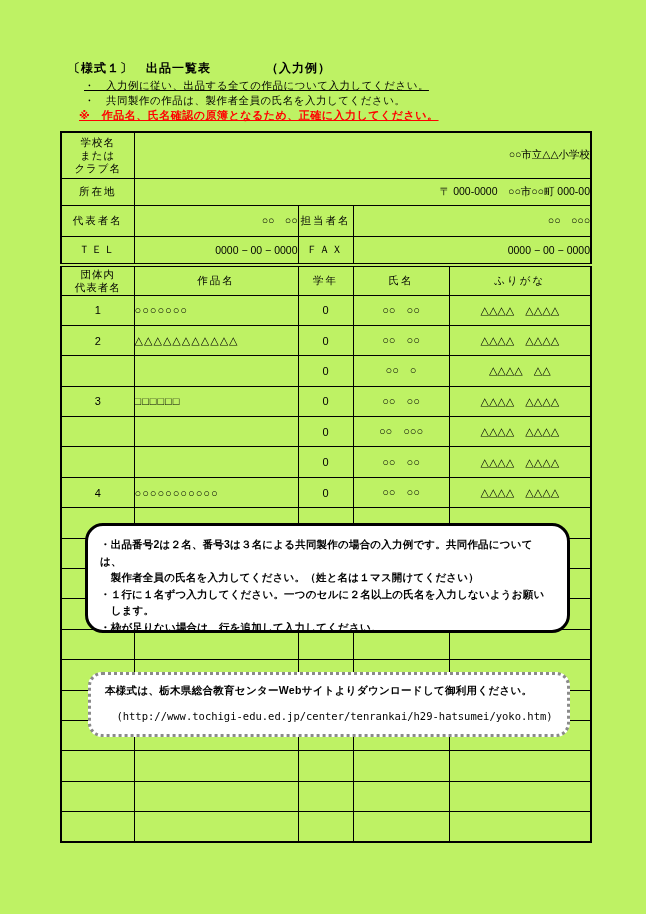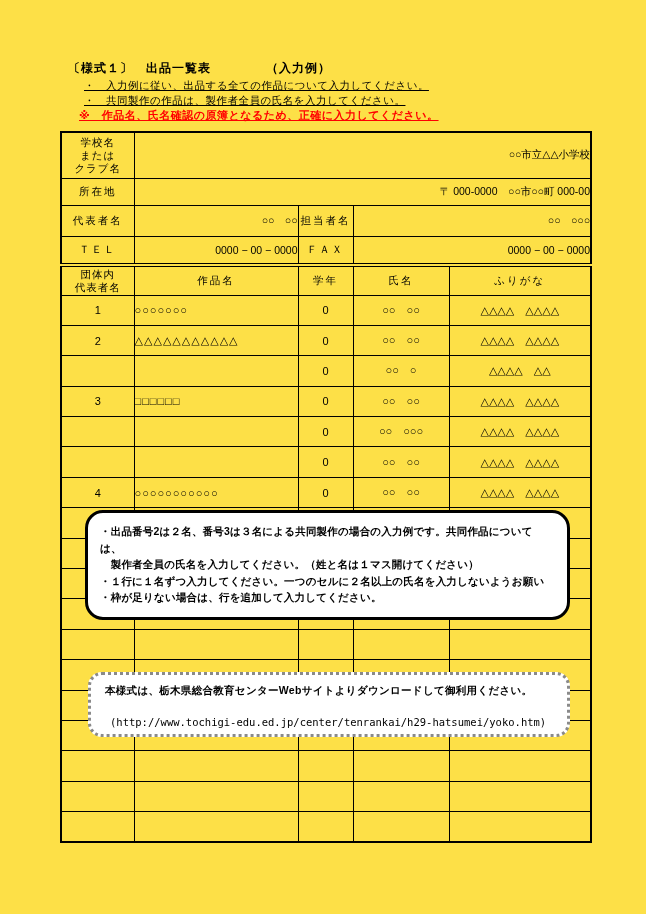--- a/index.html
+++ b/index.html
@@ -1,29 +1,29 @@
 <!DOCTYPE html>
 <html><head>
 <meta charset="utf-8">
 <style>
   html,body{margin:0;padding:0;background:#fff;}
   .page{
     position:relative;
     width:646px;height:914px;
-    background:#fde047;
+    background:#bef264;
     font-family:"Liberation Sans","DejaVu Sans",sans-serif;
     color:#000;
     overflow:hidden;
   }
   
   .title-left{position:absolute;left:68px;top:60px;font-size:12px;font-weight:bold;letter-spacing:1px;}
   .title-right{position:absolute;left:266px;top:60px;font-size:12px;font-weight:bold;letter-spacing:1px;}
   .bullet{position:absolute;left:84px;font-size:10.5px;letter-spacing:0.5px;}
   .b1{top:79px;text-decoration:underline;}
-  .b2{top:94px;text-decoration:underline;}
+  .b2{top:94px;}
   .warning{
     position:absolute;left:79px;top:108px;
     font-size:11px;font-weight:bold;letter-spacing:0.5px;
     text-decoration:underline;
   }
   
   table.form-table{
     position:absolute;left:60px;top:131px;
     width:530px;
     border-collapse:collapse;
@@ -50,21 +50,21 @@
   td.left{text-align:right;padding-left:9px;}
   td.val{font-size:11px;}
   tbody.entry td{font-size:11px;}
   .c-no{text-align:center;}
   .c-title{text-align:left;padding-left:9px;letter-spacing:1px;}
   .c-grade{text-align:center;}
   .c-name{text-align:center;}
   .c-kana{text-align:center;}
   
   .callout{
-    position:absolute;left:85px;top:510px;
+    position:absolute;left:85px;top:523px;
     width:485px;height:110px;
     box-sizing:border-box;
     background:#fff;
     border:3px solid #000;
     border-radius:18px;
     padding:10px 22px 0 12px;
     font-size:10.5px;font-weight:bold;
     line-height:16.5px;
     letter-spacing:0.2px;
   }
@@ -73,22 +73,23 @@
     position:absolute;left:88px;top:672px;
     width:482px;height:65px;
     box-sizing:border-box;
     background:#fff;
     border:3px dotted #8a8a8a;
     border-radius:14px;
     padding:9px 8px 0 14px;
   }
   .dashed-note .line1{font-size:10.5px;font-weight:bold;letter-spacing:0.3px;}
   .dashed-note .line2{
-    font-size:10.5px;margin-top:18px;padding-left:5px;
+    font-size:10.5px;margin-top:12px;padding-left:5px;
     font-family:"DejaVu Sans Mono","Liberation Mono",monospace;
+    text-align:center;
   }
 </style>
 </head>
 <body>
 
 <div class="page">
 
   <div class="title-left">〔様式１〕　出品一覧表</div>
   <div class="title-right">（入力例）</div>
   <div class="bullet b1">・　入力例に従い、出品する全ての作品について入力してください。</div>
@@ -262,20 +263,21 @@
           <td class="c-name"></td>
           <td class="c-kana"></td>
         </tr>
       </tbody>
   </table>
 
   <div class="callout">
     <div>・出品番号2は２名、番号3は３名による共同製作の場合の入力例です。共同作品については、</div>
     <div>　製作者全員の氏名を入力してください。（姓と名は１マス開けてください）</div>
     <div>・１行に１名ずつ入力してください。一つのセルに２名以上の氏名を入力しないようお願い</div>
+    <div>　します。</div>
     <div>・枠が足りない場合は、行を追加して入力してください。</div>
   </div>
 
   <div class="dashed-note">
     <div class="line1">本様式は、栃木県総合教育センターWebサイトよりダウンロードして御利用ください。</div>
     <div class="line2">(http://www.tochigi-edu.ed.jp/center/tenrankai/h29-hatsumei/yoko.htm)</div>
   </div>
 
 </div>
 

